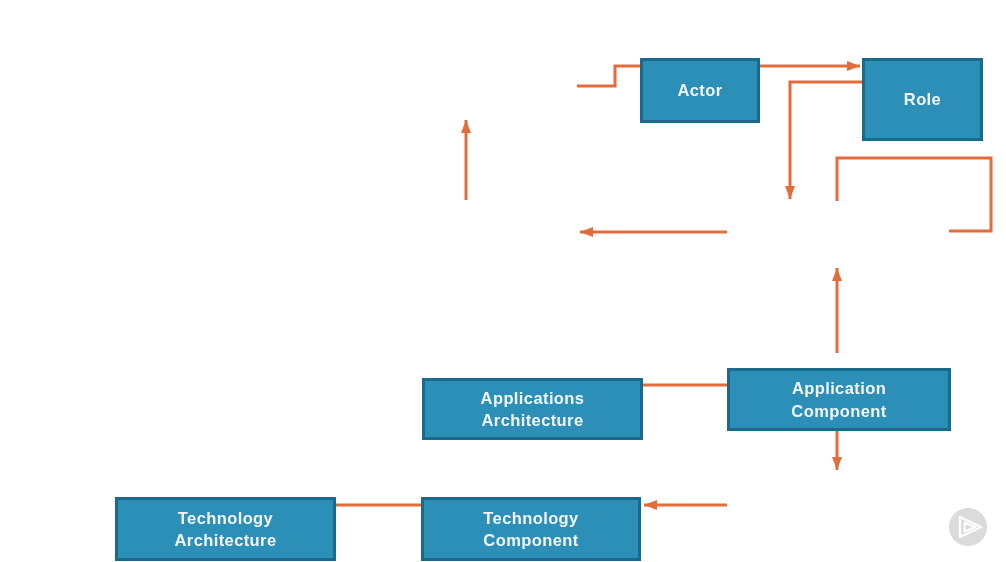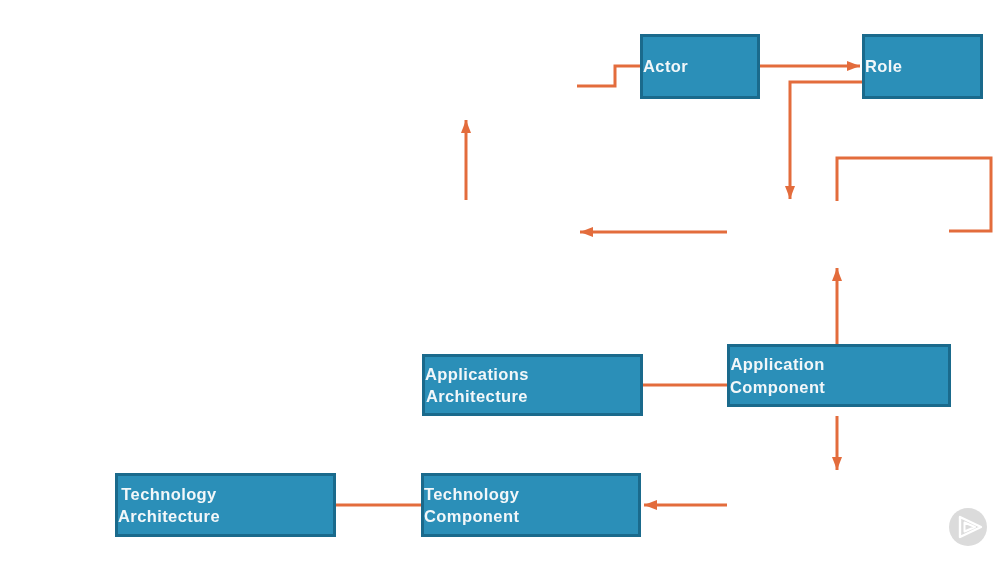--- a/index.html
+++ b/index.html
@@ -29,21 +29,23 @@
   .ahp {
     fill: var(--arrow, #e36c3c);
   }
   .node {
     position: absolute;
     box-sizing: border-box;
     background: var(--node-fill, #2b8fb8);
     border: 3px solid var(--node-border, #1a6a8c);
     display: flex;
     align-items: center;
+    justify-content: center;
     text-align: center;
+    margin-top: 24px;
   }
   .node-label {
     color: var(--node-text, #f2f7f9);
     font-weight: bold;
     font-size: 16.5px;
     letter-spacing: 0.4px;
     line-height: 1.35;
     white-space: pre-line;
   }
   .play-badge {
@@ -87,21 +89,21 @@
     <polyline class="edge" points="727,505 644,505" marker-end="url(#ah)"></polyline>
 
     <polyline class="edge" points="421,505 336,505"></polyline>
   </svg>
 
 
   <div class="node" style="left:640px; top:34px; width:120px; height:65px;">
     <span class="node-label">Actor</span>
   </div>
 
-  <div class="node" style="left:862px; top:34px; width:121px; height:65px;">
+  <div class="node" style="left:862px; top:34px; width:121px; height:83px;">
     <span class="node-label">Role</span>
   </div>
 
 
 
   <div class="node" style="left:422px; top:354px; width:221px; height:62px;">
     <span class="node-label">Applications
 Architecture</span>
   </div>
 

